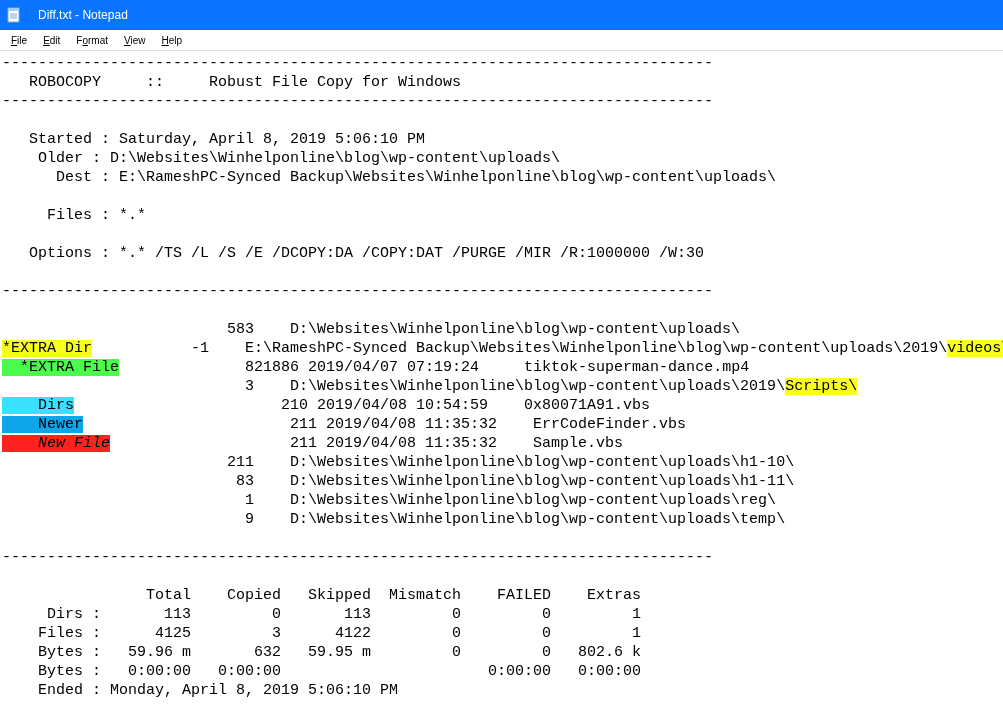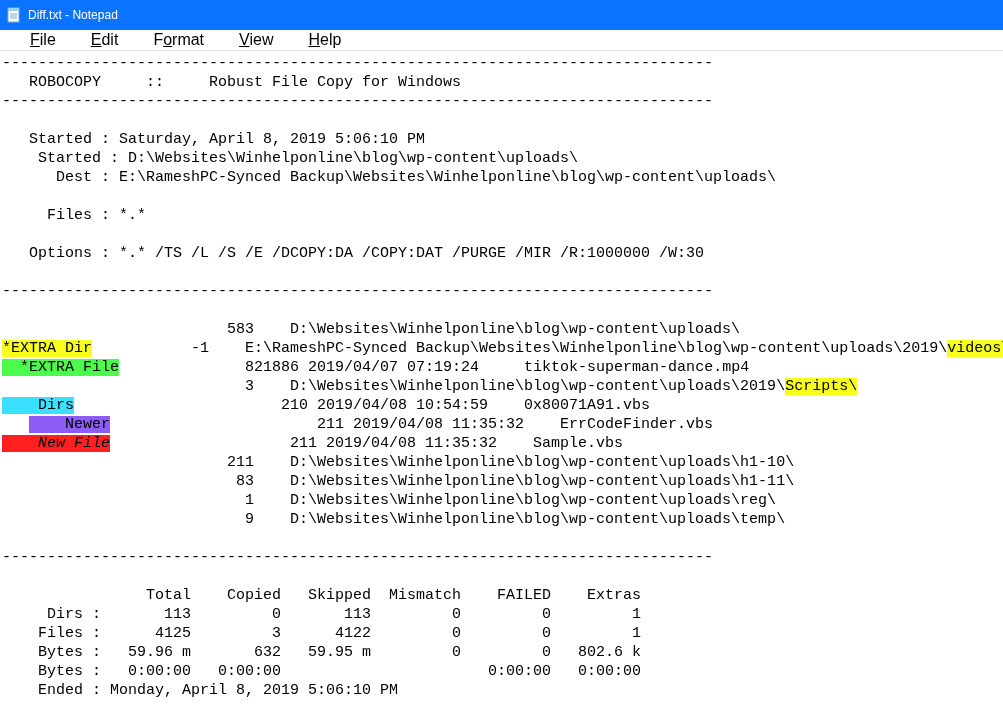--- a/index.html
+++ b/index.html
@@ -17,49 +17,48 @@
       height: 30px;
       display: flex;
       align-items: center;
       padding: 0 6px;
       gap: 6px;
     }
     .titlebar .icon {
       width: 16px; height: 16px;
       display: inline-flex; align-items: center; justify-content: center;
     }
-    .titlebar .title { font-size: 12px; }
+    .titlebar .title { font-size: 12px; margin-left: 10px; }
     .menubar {
       background: #fff;
       border-bottom: 1px solid #e0e0e0;
       height: 21px;
       display: flex;
       align-items: center;
       padding: 0 4px;
       gap: 2px;
     }
     .menuitem {
       padding: 2px 7px;
-      font-size: 16px;
+      font-size: 10px;
       cursor: default;
-      margin-left: 19px;
     }
     .menuitem .ul { text-decoration: underline; }
     .content {
       font-family: Consolas, "Courier New", monospace;
       font-size: 15px;
       line-height: 19px;
       white-space: pre;
       padding: 3px 2px;
       color: #000;
     }
     .hl-yellow { background: #f8ff1c; margin-top: 28px; }
     .hl-lime   { background: #4cfc4c; }
     .hl-cyan   { background: #3ae0ff; }
-    .hl-orange { background: #8b5cf6; margin-left: 27px; }
+    .hl-orange { background: #0ea5e9; }
     .hl-red    { background: #ff2020; font-style: italic; }
   </style>
 </head>
 <body>
 
 <div class="titlebar">
   <span class="icon">
     <svg width="16" height="16" viewBox="0 0 16 16">
       <rect x="2" y="1" width="11" height="14" fill="#fff" stroke="#7aa9d4"></rect>
       <rect x="2" y="1" width="11" height="3" fill="#9ed0f6"></rect>
@@ -77,21 +76,21 @@
   <div class="menuitem">F<span class="ul">o</span><span>rmat</span></div>
   <div class="menuitem"><span class="ul">V</span><span>iew</span></div>
   <div class="menuitem"><span class="ul">H</span><span>elp</span></div>
 </div>
 
 <div class="content"><span>-------------------------------------------------------------------------------</span>
 <span>   ROBOCOPY     ::     Robust File Copy for Windows</span>
 <span>-------------------------------------------------------------------------------</span>
 
 <span>   Started : Saturday, April 8, 2019 5:06:10 PM</span>
-<span>    Started : D:\Websites\Winhelponline\blog\wp-content\uploads\</span>
+<span>    Older : D:\Websites\Winhelponline\blog\wp-content\uploads\</span>
 <span>      Dest : E:\RameshPC-Synced Backup\Websites\Winhelponline\blog\wp-content\uploads\</span>
 
 <span>     Files : *.*</span>
 
 <span>   Options : *.* /TS /L /S /E /DCOPY:DA /COPY:DAT /PURGE /MIR /R:1000000 /W:30</span>
 
 <span>-------------------------------------------------------------------------------</span>
 
 <span>                         583    D:\Websites\Winhelponline\blog\wp-content\uploads\</span>
 <span class="hl-yellow">*EXTRA Dir</span><span>           -1    E:\RameshPC-Synced Backup\Websites\Winhelponline\blog\wp-content\uploads\2019\</span><span class="hl-yellow">videos\</span>

